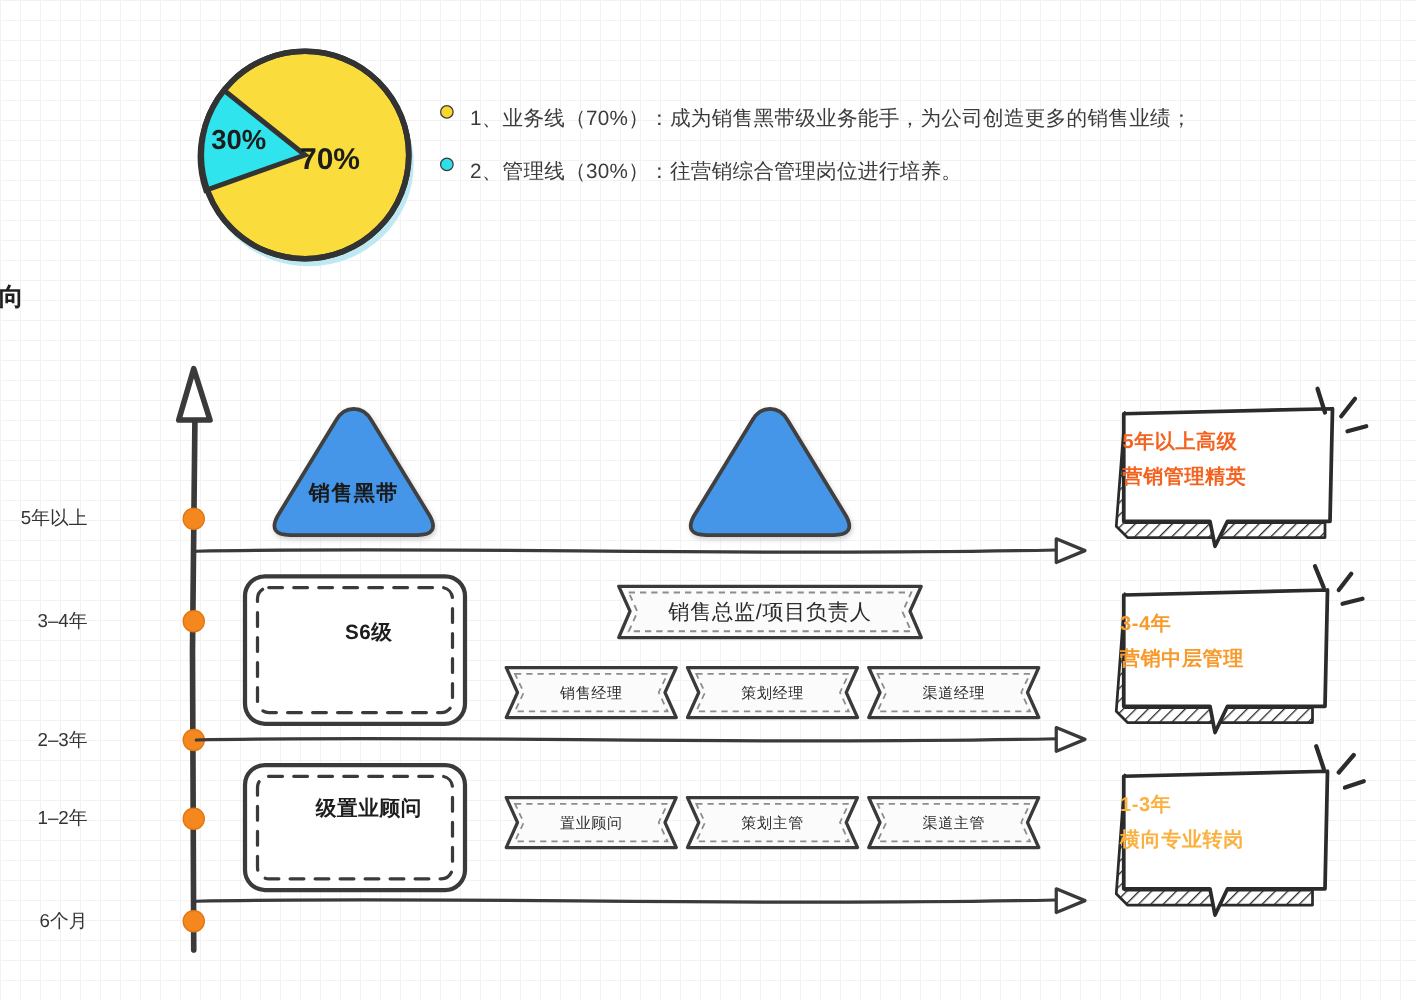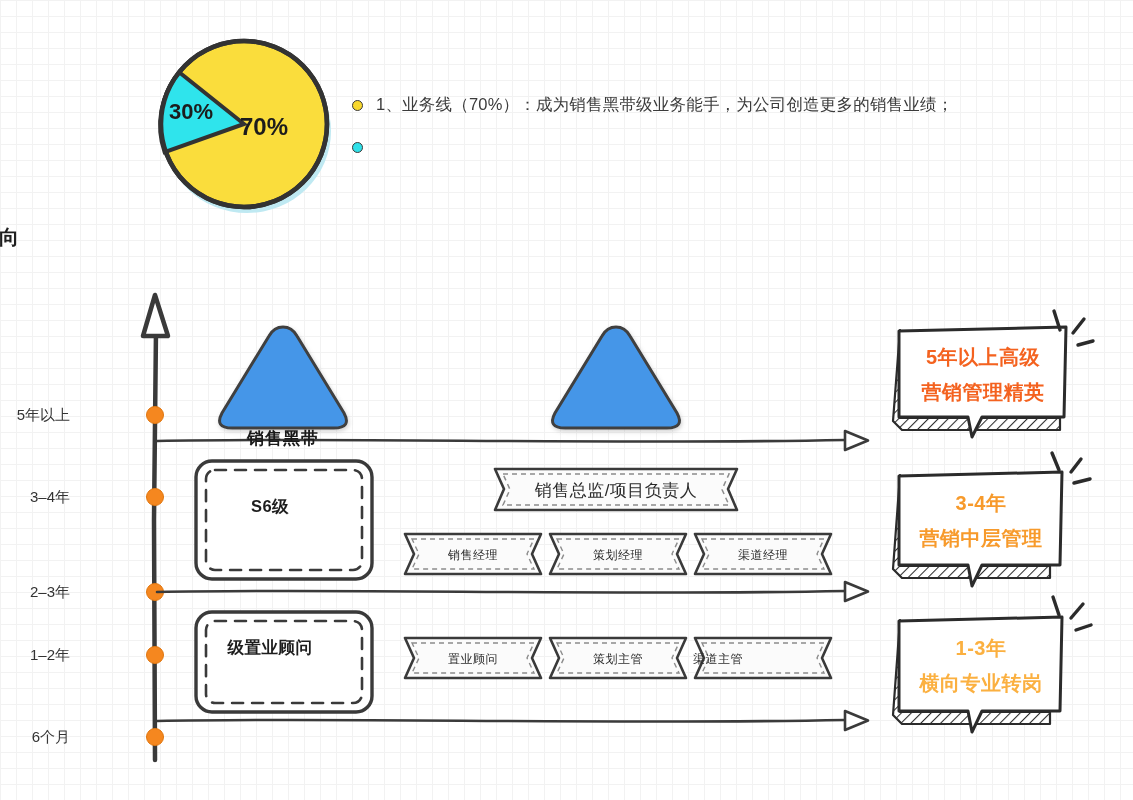--- a/index.html
+++ b/index.html
@@ -36,21 +36,21 @@
 
   
   .legend {
     position: absolute;
     left: 352px;
     top: 84px;
     width: 700px;
   }
   .legend-row {
     display: flex;
-    align-items: center;
+    align-items: flex-start;
     height: 42px;
   }
   .legend-dot {
     width: 11px; height: 11px;
     border-radius: 50%;
     border: 1.6px solid #3a3a3a;
     margin-right: 13px;
     flex: 0 0 auto;
     box-sizing: border-box;
   }
@@ -88,52 +88,52 @@
   }
 
   
   .tri-label {
     position: absolute;
     width: 160px;
     text-align: center;
     font-size: 17px;
     font-weight: bold;
     letter-spacing: 1px;
-    margin-top: 44px;
   }
 
   
   .dbox-label {
     position: absolute;
     width: 152px;
     text-align: center;
     font-size: 16.5px;
     font-weight: bold;
     color: #1d1d1d;
     line-height: 1.45;
     letter-spacing: 0.5px;
+    padding-left: 25px;
   }
 
   
   .ribbon-label {
     position: absolute;
     text-align: center;
     font-size: 12px;
     color: #2b2b2b;
     white-space: nowrap;
     transform: translate(-50%, -50%);
     letter-spacing: 0.5px;
   }
 
   
   .bubble-text {
     position: absolute;
     width: 170px;
-    text-align: center;
-    font-size: 20px;
+    text-align: left;
+    font-size: 16px;
     font-weight: bold;
     line-height: 1.75;
     letter-spacing: 0.5px;
   }
 </style>
 </head>
 <body>
 
 <div class="stage">
 
@@ -259,20 +259,21 @@
     </g>
   </svg>
 
   <div class="legend">
     <div class="legend-row">
       <span class="legend-dot" style="background:#F8D82E"></span>
       <span class="legend-text">1、业务线（70%）：成为销售黑带级业务能手，为公司创造更多的销售业绩；</span>
     </div>
     <div class="legend-row">
       <span class="legend-dot" style="background:#2FE0E8"></span>
+      <span class="legend-text">2、管理线（30%）：往营销综合管理岗位进行培养。</span>
     </div>
   </div>
 
   <div class="section-title">
     <span>培养方向</span>
   </div>
 
   <div class="tick-label" style="top:415px">5年以上</div>
   <div class="tick-label" style="top:497px">3–4年</div>
   <div class="tick-label" style="top:592px">2–3年</div>
@@ -289,21 +290,21 @@
   </div>
 
   <div class="ribbon-label" style="left:616px; top:490px; font-size:17px">销售总监/项目负责人</div>
 
   <div class="ribbon-label" style="left:473px; top:555px">销售经理</div>
   <div class="ribbon-label" style="left:618px; top:555px">策划经理</div>
   <div class="ribbon-label" style="left:763px; top:555px">渠道经理</div>
 
   <div class="ribbon-label" style="left:473px; top:659px">置业顾问</div>
   <div class="ribbon-label" style="left:618px; top:659px">策划主管</div>
-  <div class="ribbon-label" style="left:718px; top:659px">渠道主管</div>
+  <div class="ribbon-label" style="left:763px; top:659px">渠道主管</div>
 
   <div class="bubble-text" style="left:898px; top:340px; color:#F4621F">
     <div>5年以上高级</div>
     <div>营销管理精英</div>
   </div>
   <div class="bubble-text" style="left:896px; top:486px; color:#F79A2B">
     <div>3-4年</div>
     <div>营销中层管理</div>
   </div>
   <div class="bubble-text" style="left:896px; top:631px; color:#FBB040">

